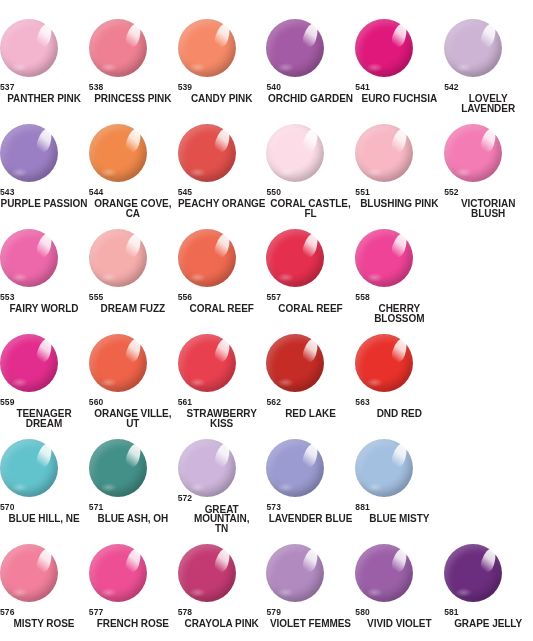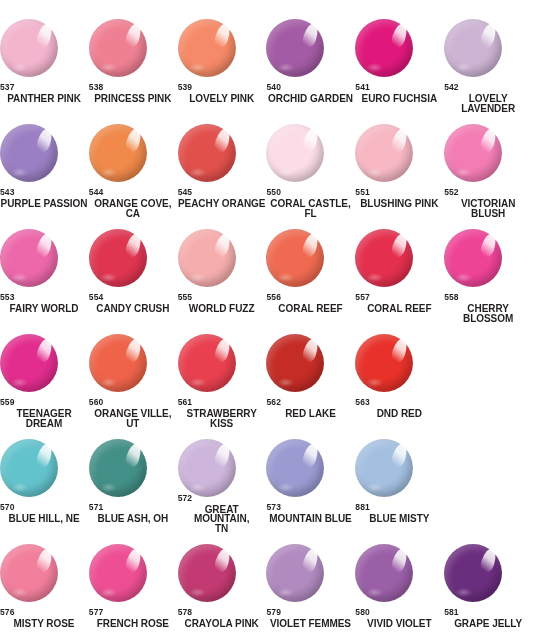--- a/index.html
+++ b/index.html
@@ -130,21 +130,21 @@
         <div class="swatch-name">PRINCESS PINK</div>
       </div>
       <div class="swatch-cell">
         <div class="swatch-dot-wrap">
           <div class="swatch-dot" style="background: radial-gradient(circle at 34% 30%, rgb(246, 138, 104) 0%, rgb(246, 138, 104) 52%, rgba(0, 0, 0, 0.13) 100%), rgb(246, 138, 104);">
             <div class="gloss"></div>
             <div class="gloss-small"></div>
           </div>
         </div>
         <div class="swatch-code">539</div>
-        <div class="swatch-name">LOVELY PINK</div>
+        <div class="swatch-name">CANDY PINK</div>
       </div>
       <div class="swatch-cell">
         <div class="swatch-dot-wrap">
           <div class="swatch-dot" style="background: radial-gradient(circle at 34% 30%, rgb(164, 91, 165) 0%, rgb(164, 91, 165) 52%, rgba(0, 0, 0, 0.13) 100%), rgb(164, 91, 165);">
             <div class="gloss"></div>
             <div class="gloss-small"></div>
           </div>
         </div>
         <div class="swatch-code">540</div>
         <div class="swatch-name">ORCHID GARDEN</div>
@@ -238,37 +238,27 @@
           <div class="swatch-dot" style="background: radial-gradient(circle at 34% 30%, rgb(237, 104, 170) 0%, rgb(237, 104, 170) 52%, rgba(0, 0, 0, 0.13) 100%), rgb(237, 104, 170);">
             <div class="gloss"></div>
             <div class="gloss-small"></div>
           </div>
         </div>
         <div class="swatch-code">553</div>
         <div class="swatch-name">FAIRY WORLD</div>
       </div>
       <div class="swatch-cell">
         <div class="swatch-dot-wrap">
-          <div class="swatch-dot" style="background: radial-gradient(circle at 34% 30%, rgb(224, 53, 81) 0%, rgb(224, 53, 81) 52%, rgba(0, 0, 0, 0.13) 100%), rgb(224, 53, 81);">
-            <div class="gloss"></div>
-            <div class="gloss-small"></div>
-          </div>
-        </div>
-        <div class="swatch-code">554</div>
-        <div class="swatch-name">CANDY CRUSH</div>
-      </div>
-      <div class="swatch-cell">
-        <div class="swatch-dot-wrap">
           <div class="swatch-dot" style="background: radial-gradient(circle at 34% 30%, rgb(246, 174, 173) 0%, rgb(246, 174, 173) 52%, rgba(0, 0, 0, 0.13) 100%), rgb(246, 174, 173);">
             <div class="gloss"></div>
             <div class="gloss-small"></div>
           </div>
         </div>
         <div class="swatch-code">555</div>
-        <div class="swatch-name">WORLD FUZZ</div>
+        <div class="swatch-name">DREAM FUZZ</div>
       </div>
       <div class="swatch-cell">
         <div class="swatch-dot-wrap">
           <div class="swatch-dot" style="background: radial-gradient(circle at 34% 30%, rgb(239, 106, 80) 0%, rgb(239, 106, 80) 52%, rgba(0, 0, 0, 0.13) 100%), rgb(239, 106, 80);">
             <div class="gloss"></div>
             <div class="gloss-small"></div>
           </div>
         </div>
         <div class="swatch-code">556</div>
         <div class="swatch-name">CORAL REEF</div>
@@ -379,21 +369,21 @@
 TN</div>
       </div>
       <div class="swatch-cell">
         <div class="swatch-dot-wrap">
           <div class="swatch-dot" style="background: radial-gradient(circle at 34% 30%, rgb(155, 155, 210) 0%, rgb(155, 155, 210) 52%, rgba(0, 0, 0, 0.13) 100%), rgb(155, 155, 210);">
             <div class="gloss"></div>
             <div class="gloss-small"></div>
           </div>
         </div>
         <div class="swatch-code">573</div>
-        <div class="swatch-name">MOUNTAIN BLUE</div>
+        <div class="swatch-name">LAVENDER BLUE</div>
       </div>
       <div class="swatch-cell">
         <div class="swatch-dot-wrap">
           <div class="swatch-dot" style="background: radial-gradient(circle at 34% 30%, rgb(164, 192, 225) 0%, rgb(164, 192, 225) 52%, rgba(0, 0, 0, 0.13) 100%), rgb(164, 192, 225);">
             <div class="gloss"></div>
             <div class="gloss-small"></div>
           </div>
         </div>
         <div class="swatch-code">881</div>
         <div class="swatch-name">BLUE MISTY</div>

